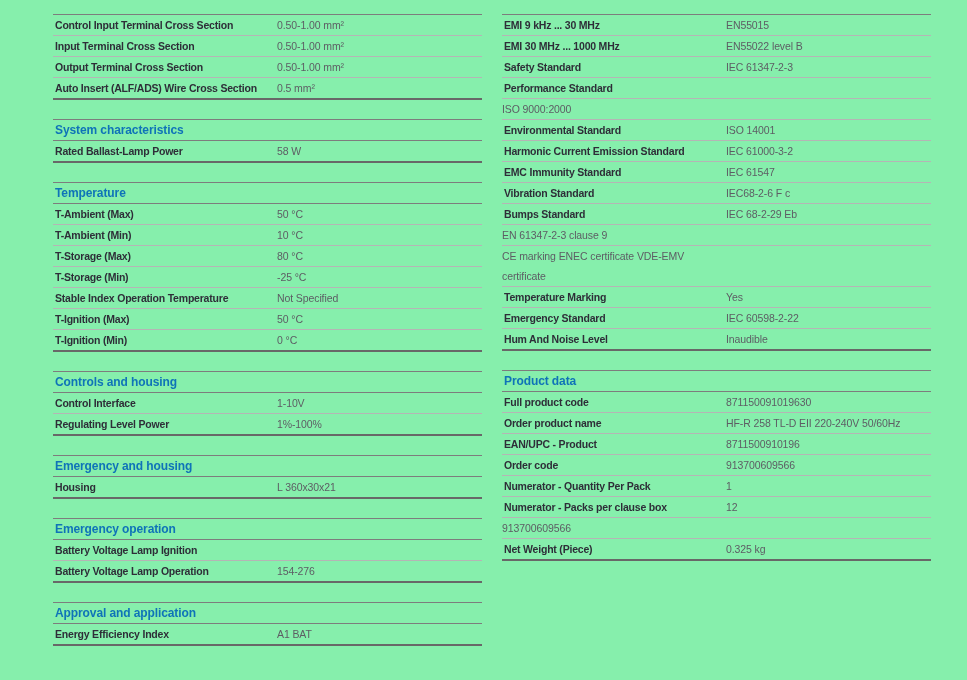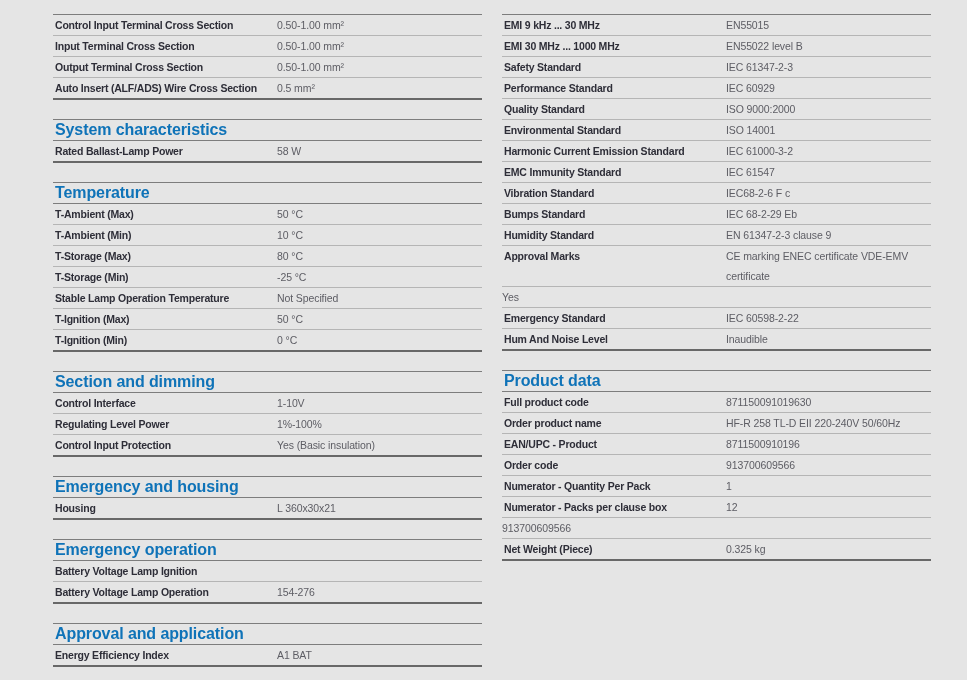--- a/index.html
+++ b/index.html
@@ -5,21 +5,21 @@
   html, body {
     margin: 0;
     padding: 0;
     background: #ffffff;
     font-family: "Liberation Sans", sans-serif;
   }
   .page {
     position: relative;
     width: 967px;
     height: 680px;
-    background: #e5e5e5;
+    background: #86efac;
     overflow: hidden;
   }
   .columns {
     position: absolute;
     left: 53px;
     top: 14px;
     display: flex;
     gap: 20px;
   }
   .col {
@@ -28,21 +28,21 @@
   .section {
     border-top: 1px solid #7d7d7d;
     border-bottom: 2px solid #686868;
     margin-bottom: 19px;
   }
   .section-title {
     height: 20px;
     line-height: 20px;
     border-bottom: 1px solid #7d7d7d;
     color: #0f73b8;
-    font-size: 16px;
+    font-size: 12px;
     font-weight: bold;
     padding-left: 2px;
     letter-spacing: -0.1px;
   }
   .row {
     display: flex;
     align-items: flex-start;
     border-bottom: 1px solid #b5b5b5;
   }
   .row:last-child {
@@ -111,46 +111,42 @@
           </div>
           <div class="row">
             <div class="label">T-Storage (Max)</div>
             <div class="value">80 °C</div>
           </div>
           <div class="row">
             <div class="label">T-Storage (Min)</div>
             <div class="value">-25 °C</div>
           </div>
           <div class="row">
-            <div class="label">Stable Lamp Operation Temperature</div>
+            <div class="label">Stable Index Operation Temperature</div>
             <div class="value">Not Specified</div>
           </div>
           <div class="row">
             <div class="label">T-Ignition (Max)</div>
             <div class="value">50 °C</div>
           </div>
           <div class="row">
             <div class="label">T-Ignition (Min)</div>
             <div class="value">0 °C</div>
           </div>
         </div>
         <div class="section">
-          <div class="section-title">Section and dimming</div>
+          <div class="section-title">Controls and housing</div>
           <div class="row">
             <div class="label">Control Interface</div>
             <div class="value">1-10V</div>
           </div>
           <div class="row">
             <div class="label">Regulating Level Power</div>
             <div class="value">1%-100%</div>
           </div>
-          <div class="row">
-            <div class="label">Control Input Protection</div>
-            <div class="value">Yes (Basic insulation)</div>
-          </div>
         </div>
         <div class="section">
           <div class="section-title">Emergency and housing</div>
           <div class="row">
             <div class="label">Housing</div>
             <div class="value">L 360x30x21</div>
           </div>
         </div>
         <div class="section">
           <div class="section-title">Emergency operation</div>
@@ -179,24 +175,22 @@
           <div class="row">
             <div class="label">EMI 30 MHz ... 1000 MHz</div>
             <div class="value">EN55022 level B</div>
           </div>
           <div class="row">
             <div class="label">Safety Standard</div>
             <div class="value">IEC 61347-2-3</div>
           </div>
           <div class="row">
             <div class="label">Performance Standard</div>
-            <div class="value">IEC 60929</div>
-          </div>
-          <div class="row">
-            <div class="label">Quality Standard</div>
+          </div>
+          <div class="row">
             <div class="value">ISO 9000:2000</div>
           </div>
           <div class="row">
             <div class="label">Environmental Standard</div>
             <div class="value">ISO 14001</div>
           </div>
           <div class="row">
             <div class="label">Harmonic Current Emission Standard</div>
             <div class="value">IEC 61000-3-2</div>
           </div>
@@ -206,29 +200,28 @@
           </div>
           <div class="row">
             <div class="label">Vibration Standard</div>
             <div class="value">IEC68-2-6 F c</div>
           </div>
           <div class="row">
             <div class="label">Bumps Standard</div>
             <div class="value">IEC 68-2-29 Eb</div>
           </div>
           <div class="row">
-            <div class="label">Humidity Standard</div>
             <div class="value">EN 61347-2-3 clause 9</div>
           </div>
           <div class="row">
-            <div class="label">Approval Marks</div>
             <div class="value">CE marking ENEC certificate VDE-EMV
 certificate</div>
           </div>
           <div class="row">
+            <div class="label">Temperature Marking</div>
             <div class="value">Yes</div>
           </div>
           <div class="row">
             <div class="label">Emergency Standard</div>
             <div class="value">IEC 60598-2-22</div>
           </div>
           <div class="row">
             <div class="label">Hum And Noise Level</div>
             <div class="value">Inaudible</div>
           </div>

